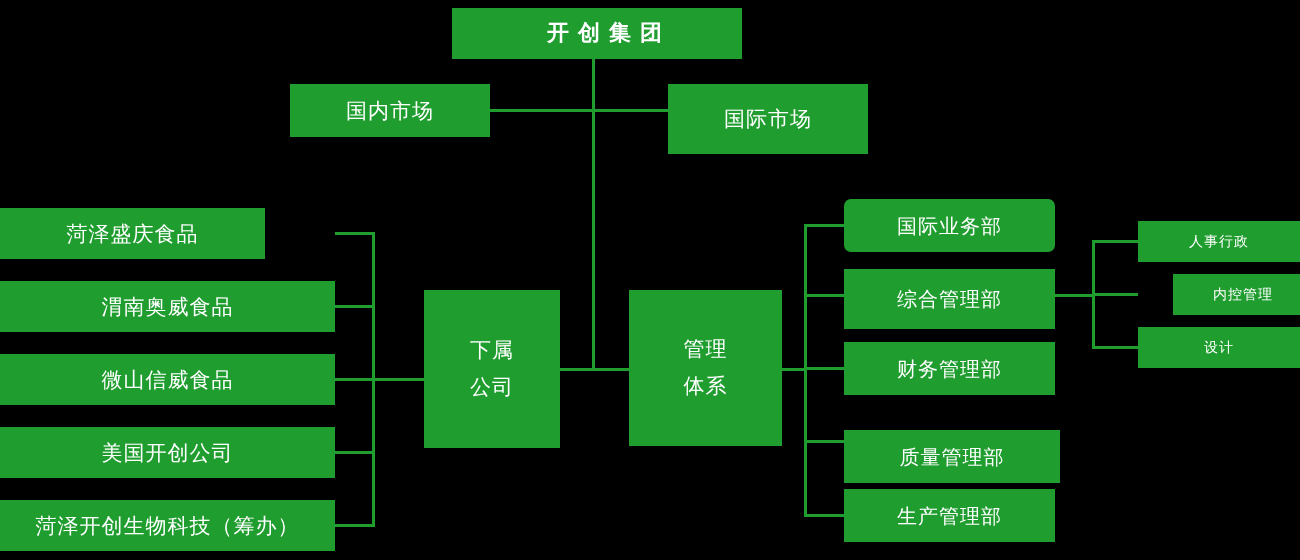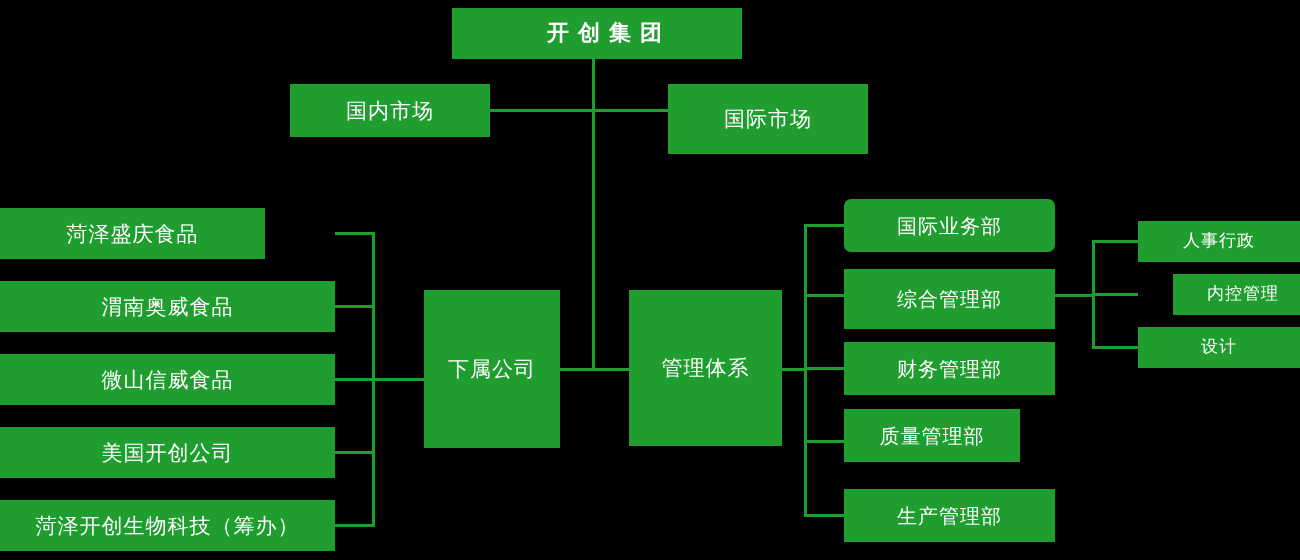--- a/index.html
+++ b/index.html
@@ -34,26 +34,26 @@
     letter-spacing: 1px;
     box-sizing: border-box;
   }
   .node.root {
     font-weight: bold;
     font-size: 22px;
     letter-spacing: 9px;
     padding-left: 9px; 
   }
   .node.hub {
-    flex-direction: row;
+    flex-direction: column;
     font-size: 21px;
     line-height: 1.75;
   }
   .node.dept { font-size: 20px; }
-  .node.child { font-size: 17px; }
+  .node.child { font-size: 14px; }
 </style>
 </head>
 <body>
 
 <div class="canvas">
 
   <svg class="lines" width="1300" height="560" viewBox="0 0 1300 560" stroke="currentColor" stroke-width="3" shape-rendering="crispEdges">
 
     <line x1="593.5" y1="59" x2="593.5" y2="369"></line>
 
@@ -102,20 +102,20 @@
 
   <div class="node" style="left:0; top:208px; width:265px; height:51px;">菏泽盛庆食品</div>
   <div class="node" style="left:0; top:281px; width:335px; height:51px;">渭南奥威食品</div>
   <div class="node" style="left:0; top:354px; width:335px; height:51px;">微山信威食品</div>
   <div class="node" style="left:0; top:427px; width:335px; height:51px;">美国开创公司</div>
   <div class="node" style="left:0; top:500px; width:335px; height:51px;">菏泽开创生物科技（筹办）</div>
 
   <div class="node dept" style="left:844px; top:199px; width:211px; height:53px;border-radius:7px;">国际业务部</div>
   <div class="node dept" style="left:844px; top:269px; width:211px; height:60px;">综合管理部</div>
   <div class="node dept" style="left:844px; top:342px; width:211px; height:53px;">财务管理部</div>
-  <div class="node dept" style="left:844px; top:409px; width:176px; height:53px;">质量管理部</div>
+  <div class="node dept" style="left:844px; top:430px; width:216px; height:53px;">质量管理部</div>
   <div class="node dept" style="left:844px; top:489px; width:211px; height:53px;">生产管理部</div>
 
   <div class="node child" style="left:1138px; top:221px; width:162px; height:41px;">人事行政</div>
   <div class="node child" style="left:1138px; top:274px; width:140px; height:41px;margin-left:35px;">内控管理</div>
   <div class="node child" style="left:1138px; top:327px; width:162px; height:41px;">设计</div>
 
 </div>
 
 </body></html>

